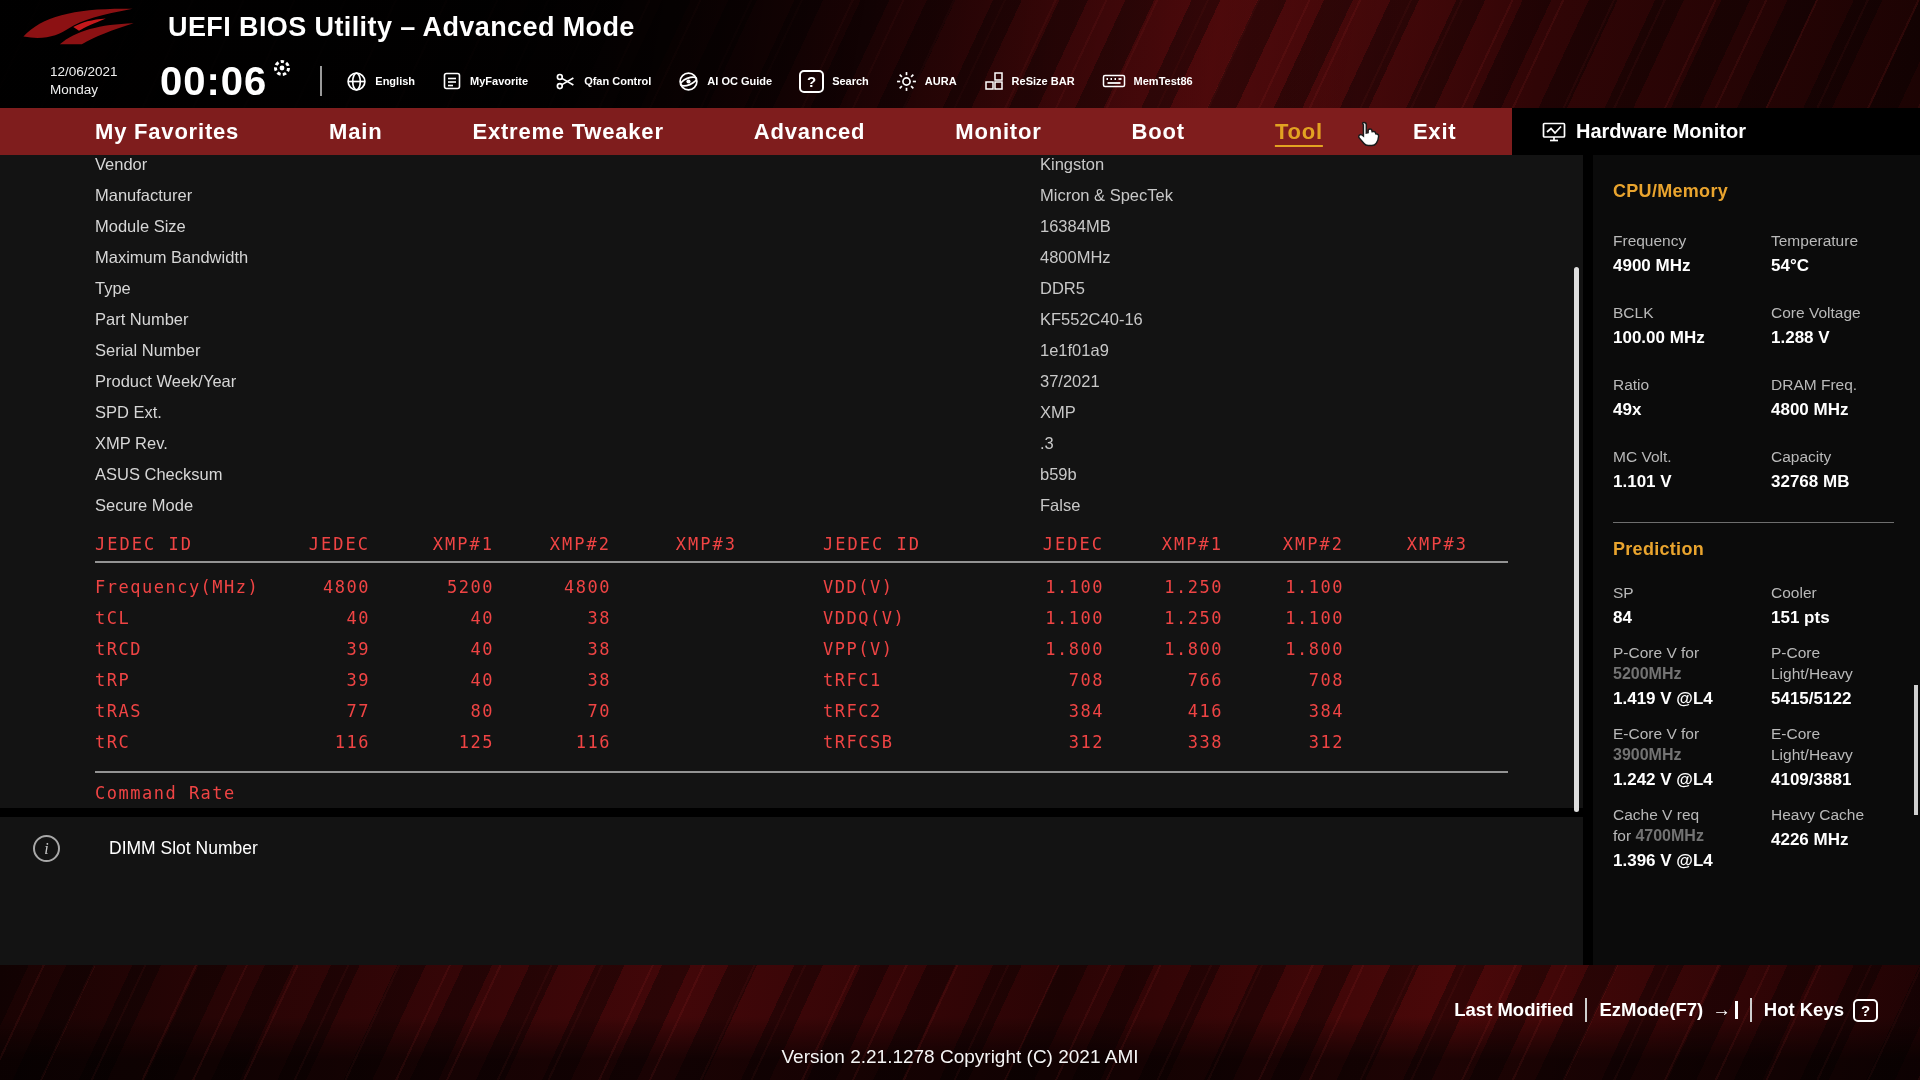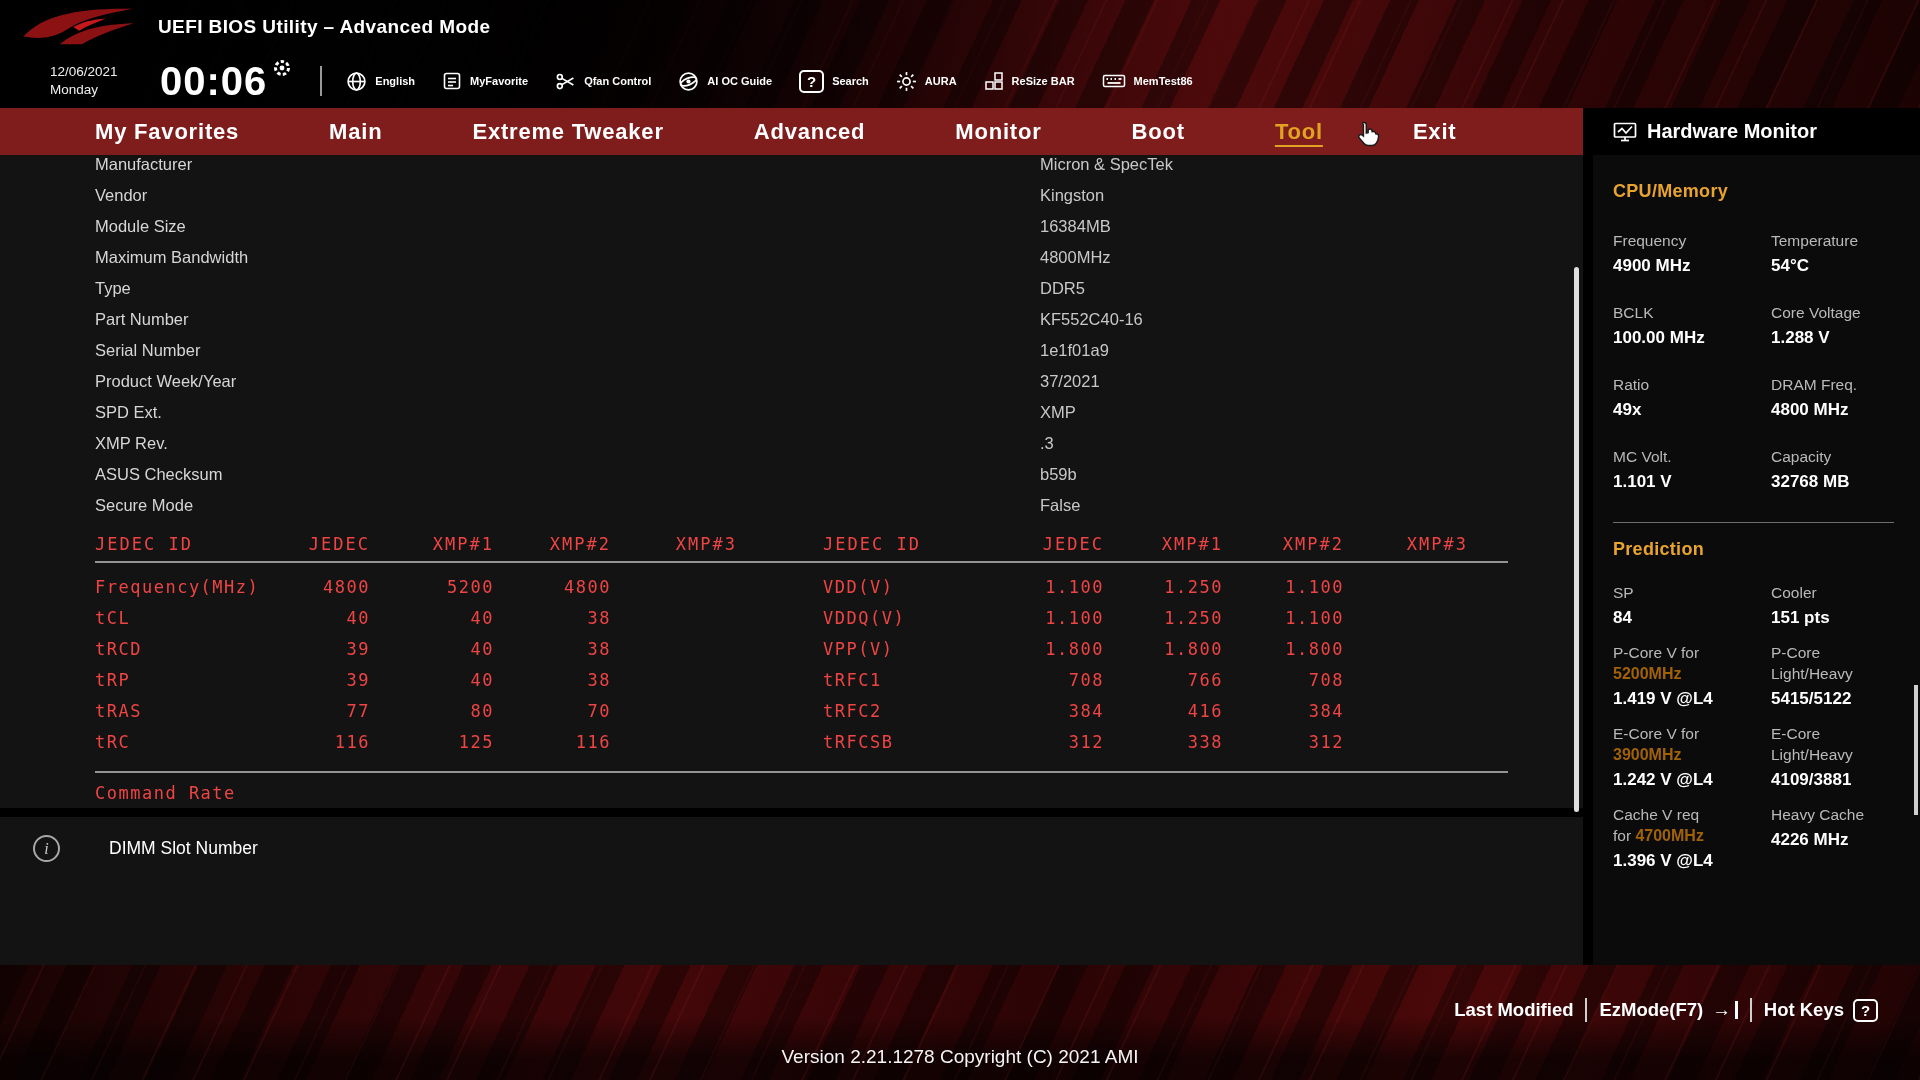--- a/index.html
+++ b/index.html
@@ -11,41 +11,41 @@
     position:absolute; left:0; top:0; width:1920px; height:108px;
     background:
       repeating-linear-gradient(115deg, rgba(0,0,0,0.35) 0 26px, transparent 26px 60px),
       repeating-linear-gradient(295deg, rgba(255,70,70,0.07) 0 2px, transparent 2px 46px),
       linear-gradient(100deg, #070202 0%, #0c0202 28%, #3b0608 48%, #5a0b0d 63%, #300506 80%, #1c0303 100%);
   }
   .top-area::before{content:""; position:absolute; inset:0;
     background:linear-gradient(100deg, rgba(0,0,0,.95) 0%, rgba(0,0,0,.85) 30%, rgba(0,0,0,.25) 55%, rgba(0,0,0,0) 75%);}
   .top-row { position:absolute; left:0; top:0; width:100%; height:54px; display:flex; align-items:center; }
   .rog-logo { margin-left:18px; width:122px; height:46px; flex:none; }
-  .app-title { margin-left:18px; font-size:19px; font-weight:bold; color:#fff; letter-spacing:.4px; }
+  .app-title { margin-left:28px; font-size:27px; font-weight:bold; color:#fff; letter-spacing:.4px; }
 
   .sub-row { position:absolute; left:12px; top:54px; width:100%; height:54px; display:flex; align-items:center; }
   .datetime { margin-left:38px; width:94px; font-size:13.5px; color:#efefef; line-height:1.3; }
   .clock { font-size:40px; font-weight:bold; color:#fff; margin-left:16px; letter-spacing:1px; }
   .gear-wrap { position:relative; top:-11px; margin-left:5px; }
   .v-divider { width:2px; height:30px; background:#9a9a9a; margin:0 24px 0 28px; }
   .quicklinks { display:flex; align-items:center; gap:27px; }
   .ql { display:flex; align-items:center; gap:8px; font-size:11px; font-weight:bold; color:#fff; cursor:pointer; }
   .ql svg { display:block; }
   .q-badge { display:inline-flex; align-items:center; justify-content:center;
     width:25px; height:23px; border:2px solid #fff; border-radius:5px; font-size:15px; font-weight:bold; }
   .q-badge::after { content:"?"; }
 
   
   .menubar { position:absolute; left:0; top:108px; width:1583px; height:47px; background:#7f1d1d;
     display:flex; align-items:center; gap:90px; padding-left:95px; }
   .menu-item { font-size:22px; font-weight:bold; color:#fff; letter-spacing:.8px; cursor:pointer; white-space:nowrap; }
   .menu-item.active { color:#e2a322; text-decoration:underline; text-underline-offset:6px; }
 
-  .hwm-header { position:absolute; left:1583px; top:108px; width:337px; height:47px; background:#000;
+  .hwm-header { position:absolute; left:1512px; top:108px; width:337px; height:47px; background:#000;
     display:flex; align-items:center; gap:10px; padding-left:30px; }
   .hwm-title { font-size:20px; font-weight:600; color:#fff; }
 
   
   .main-panel { position:absolute; left:0; top:155px; width:1583px; height:810px; background:#131313; overflow:hidden; }
   .spd-list { padding-left:95px; margin-top:-6px; }
   .spd-row { height:31px; display:flex; align-items:center; font-size:16.5px; }
   .spd-label { width:945px; color:#d6d6d6; }
   .spd-value { color:#c8c8c8; }
 
@@ -77,21 +77,21 @@
   
   .sidebar { position:absolute; left:1583px; top:155px; width:337px; height:810px;
     background:#0b0b0b; border-left:10px solid #000; }
   .sidebar-inner { padding:26px 14px 0 20px; }
   .hm-section-title { font-size:18px; font-weight:bold; color:#e9a42e; margin-bottom:28px; letter-spacing:.3px; }
   .hm-section-title.pred { margin-top:16px; margin-bottom:22px; }
   .hm-grid { display:grid; grid-template-columns:158px auto; }
   .hm-stat { margin-bottom:25px; }
   .hm-grid.pred .hm-stat { margin-bottom:13px; }
   .hm-label { font-size:15.5px; color:#b9b9b9; line-height:21px; }
-  .hm-hl { font-size:16px; font-weight:bold; color:#a16207; line-height:21px; }
+  .hm-hl { font-size:16px; font-weight:bold; color:#737373; line-height:21px; }
   .hm-value { font-size:17px; font-weight:bold; color:#fff; line-height:23px; margin-top:3px; }
   .hm-divider { border-top:1px solid #6e6e6e; margin:4px 12px 16px 0; }
   .sidebar-scrollbar { position:absolute; right:2px; top:530px; width:4px; height:130px; background:#cfcfcf; cursor:pointer; }
 
   
   .footer-area { position:absolute; left:0; top:965px; width:1920px; height:115px;
     background:
       repeating-linear-gradient(115deg, rgba(0,0,0,0.35) 0 26px, transparent 26px 60px),
       repeating-linear-gradient(295deg, rgba(255,70,70,0.07) 0 2px, transparent 2px 46px),
       linear-gradient(180deg, rgba(0,0,0,0) 45%, rgba(0,0,0,.6) 82%),
@@ -240,27 +240,27 @@
     <line x1="8" y1="19.5" x2="16" y2="19.5"></line>
       <line x1="12" y1="16" x2="12" y2="19.5"></line>
   </svg>
   <span class="hwm-title">Hardware Monitor</span>
 </div>
 
 <main class="main-panel">
   <div class="spd-list">
 
       <div class="spd-row">
+        <span class="spd-label">Vendor</span>
+        <span class="spd-value">Kingston</span>
+      </div>
+
+      <div class="spd-row">
         <span class="spd-label">Manufacturer</span>
         <span class="spd-value">Micron &amp; SpecTek</span>
-      </div>
-
-      <div class="spd-row">
-        <span class="spd-label">Vendor</span>
-        <span class="spd-value">Kingston</span>
       </div>
 
       <div class="spd-row">
         <span class="spd-label">Module Size</span>
         <span class="spd-value">16384MB</span>
       </div>
 
       <div class="spd-row">
         <span class="spd-label">Maximum Bandwidth</span>
         <span class="spd-value">4800MHz</span>

